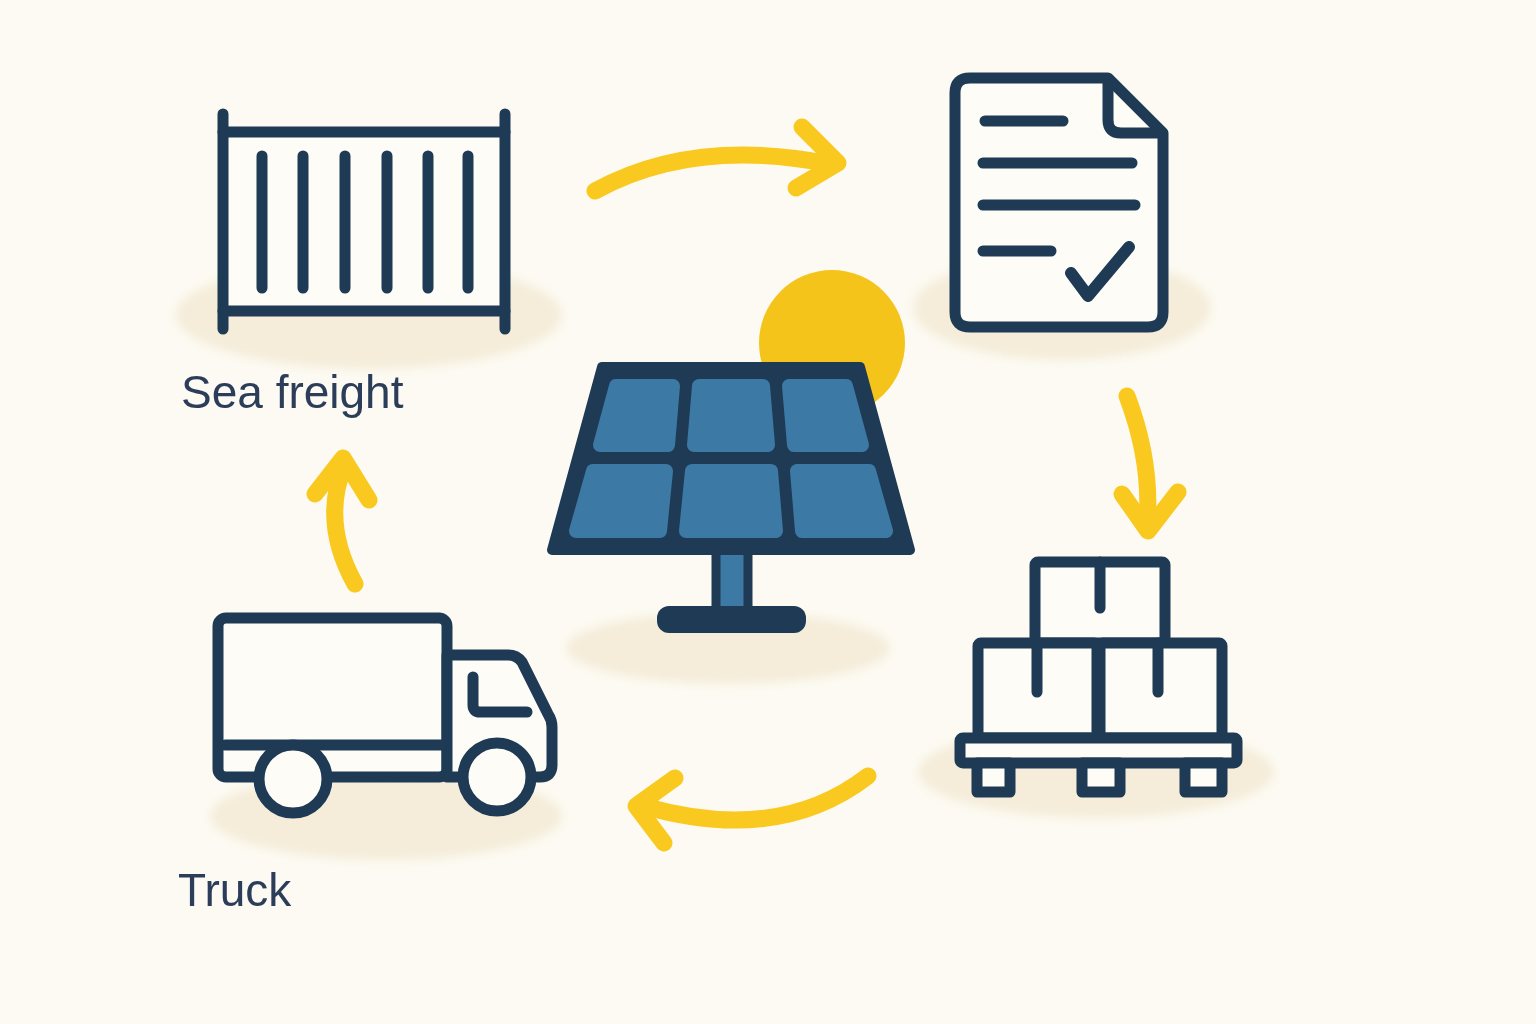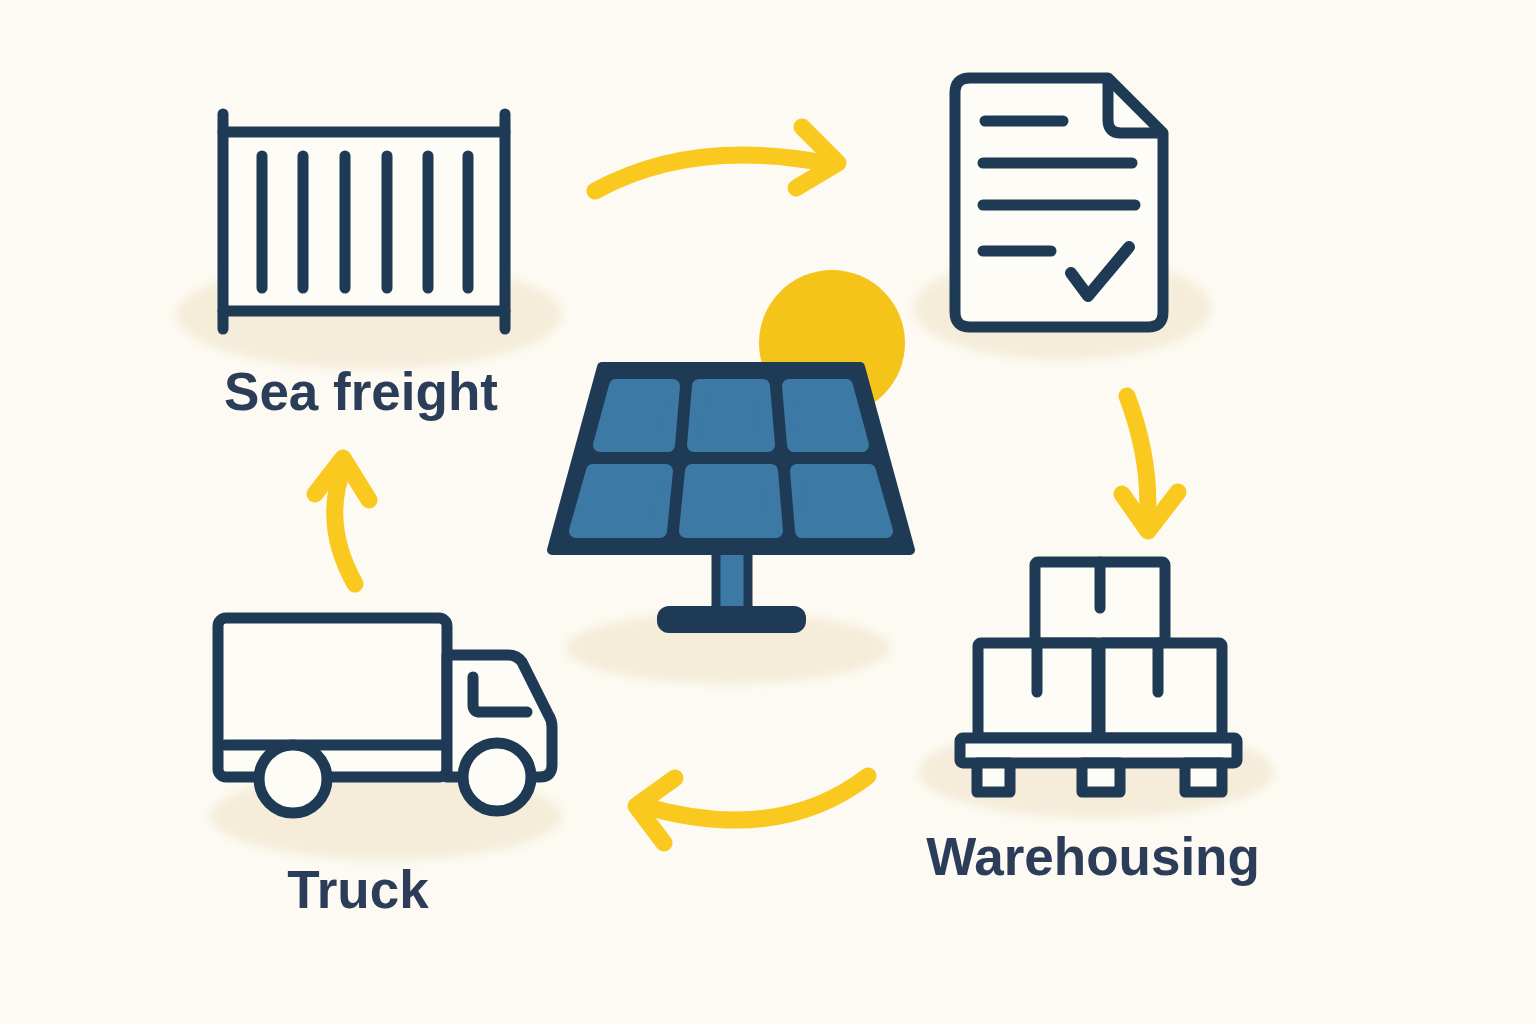--- a/index.html
+++ b/index.html
@@ -24,25 +24,24 @@
   
   .s11{stroke:var(--icon-navy);stroke-width:11;fill:none;stroke-linecap:round;stroke-linejoin:round;}
   .s12{stroke:var(--icon-navy);stroke-width:12;fill:none;stroke-linecap:round;stroke-linejoin:round;}
   .fillw{fill:var(--icon-fill);}
   .shadow{fill:var(--shadow-cream);}
   .arrow{stroke:var(--arrow-yellow);stroke-width:17;fill:none;stroke-linecap:round;stroke-linejoin:round;}
   .cell{fill:var(--panel-blue);stroke:var(--panel-blue);stroke-width:14;stroke-linejoin:round;}
   .panel-frame{fill:var(--icon-navy);stroke:var(--icon-navy);stroke-width:10;stroke-linejoin:round;}
   .node-label{
     position:absolute;
-    font-weight:bold;
-    font-size:53px;
+    font-weight:normal;
+    font-size:46px;
     line-height:56px;
     color:var(--text-navy);
-    text-align:center;
     letter-spacing:0px;
   }
 </style>
 </head>
 <body>
 
 <div class="canvas">
 
   <svg class="art" width="1536" height="1024" viewBox="0 0 1536 1024">
     <defs>
@@ -132,14 +131,13 @@
       <path class="arrow" d="M 675,778 L 636,806 L 664,843"></path>
     </g>
     <g>
       <path class="arrow" d="M 355,584 Q 321,523 344,466"></path>
       <path class="arrow" d="M 315,494 L 343,458 L 369,500"></path>
     </g>
   </svg>
 
   <div class="node-label" style="left:181px;top:364px;width:360px;">Sea freight</div>
   <div class="node-label" style="left:178px;top:862px;width:360px;">Truck</div>
-  <div class="node-label" style="left:913px;top:829px;width:360px;">Warehousing</div>
 </div>
 
 </body></html>

